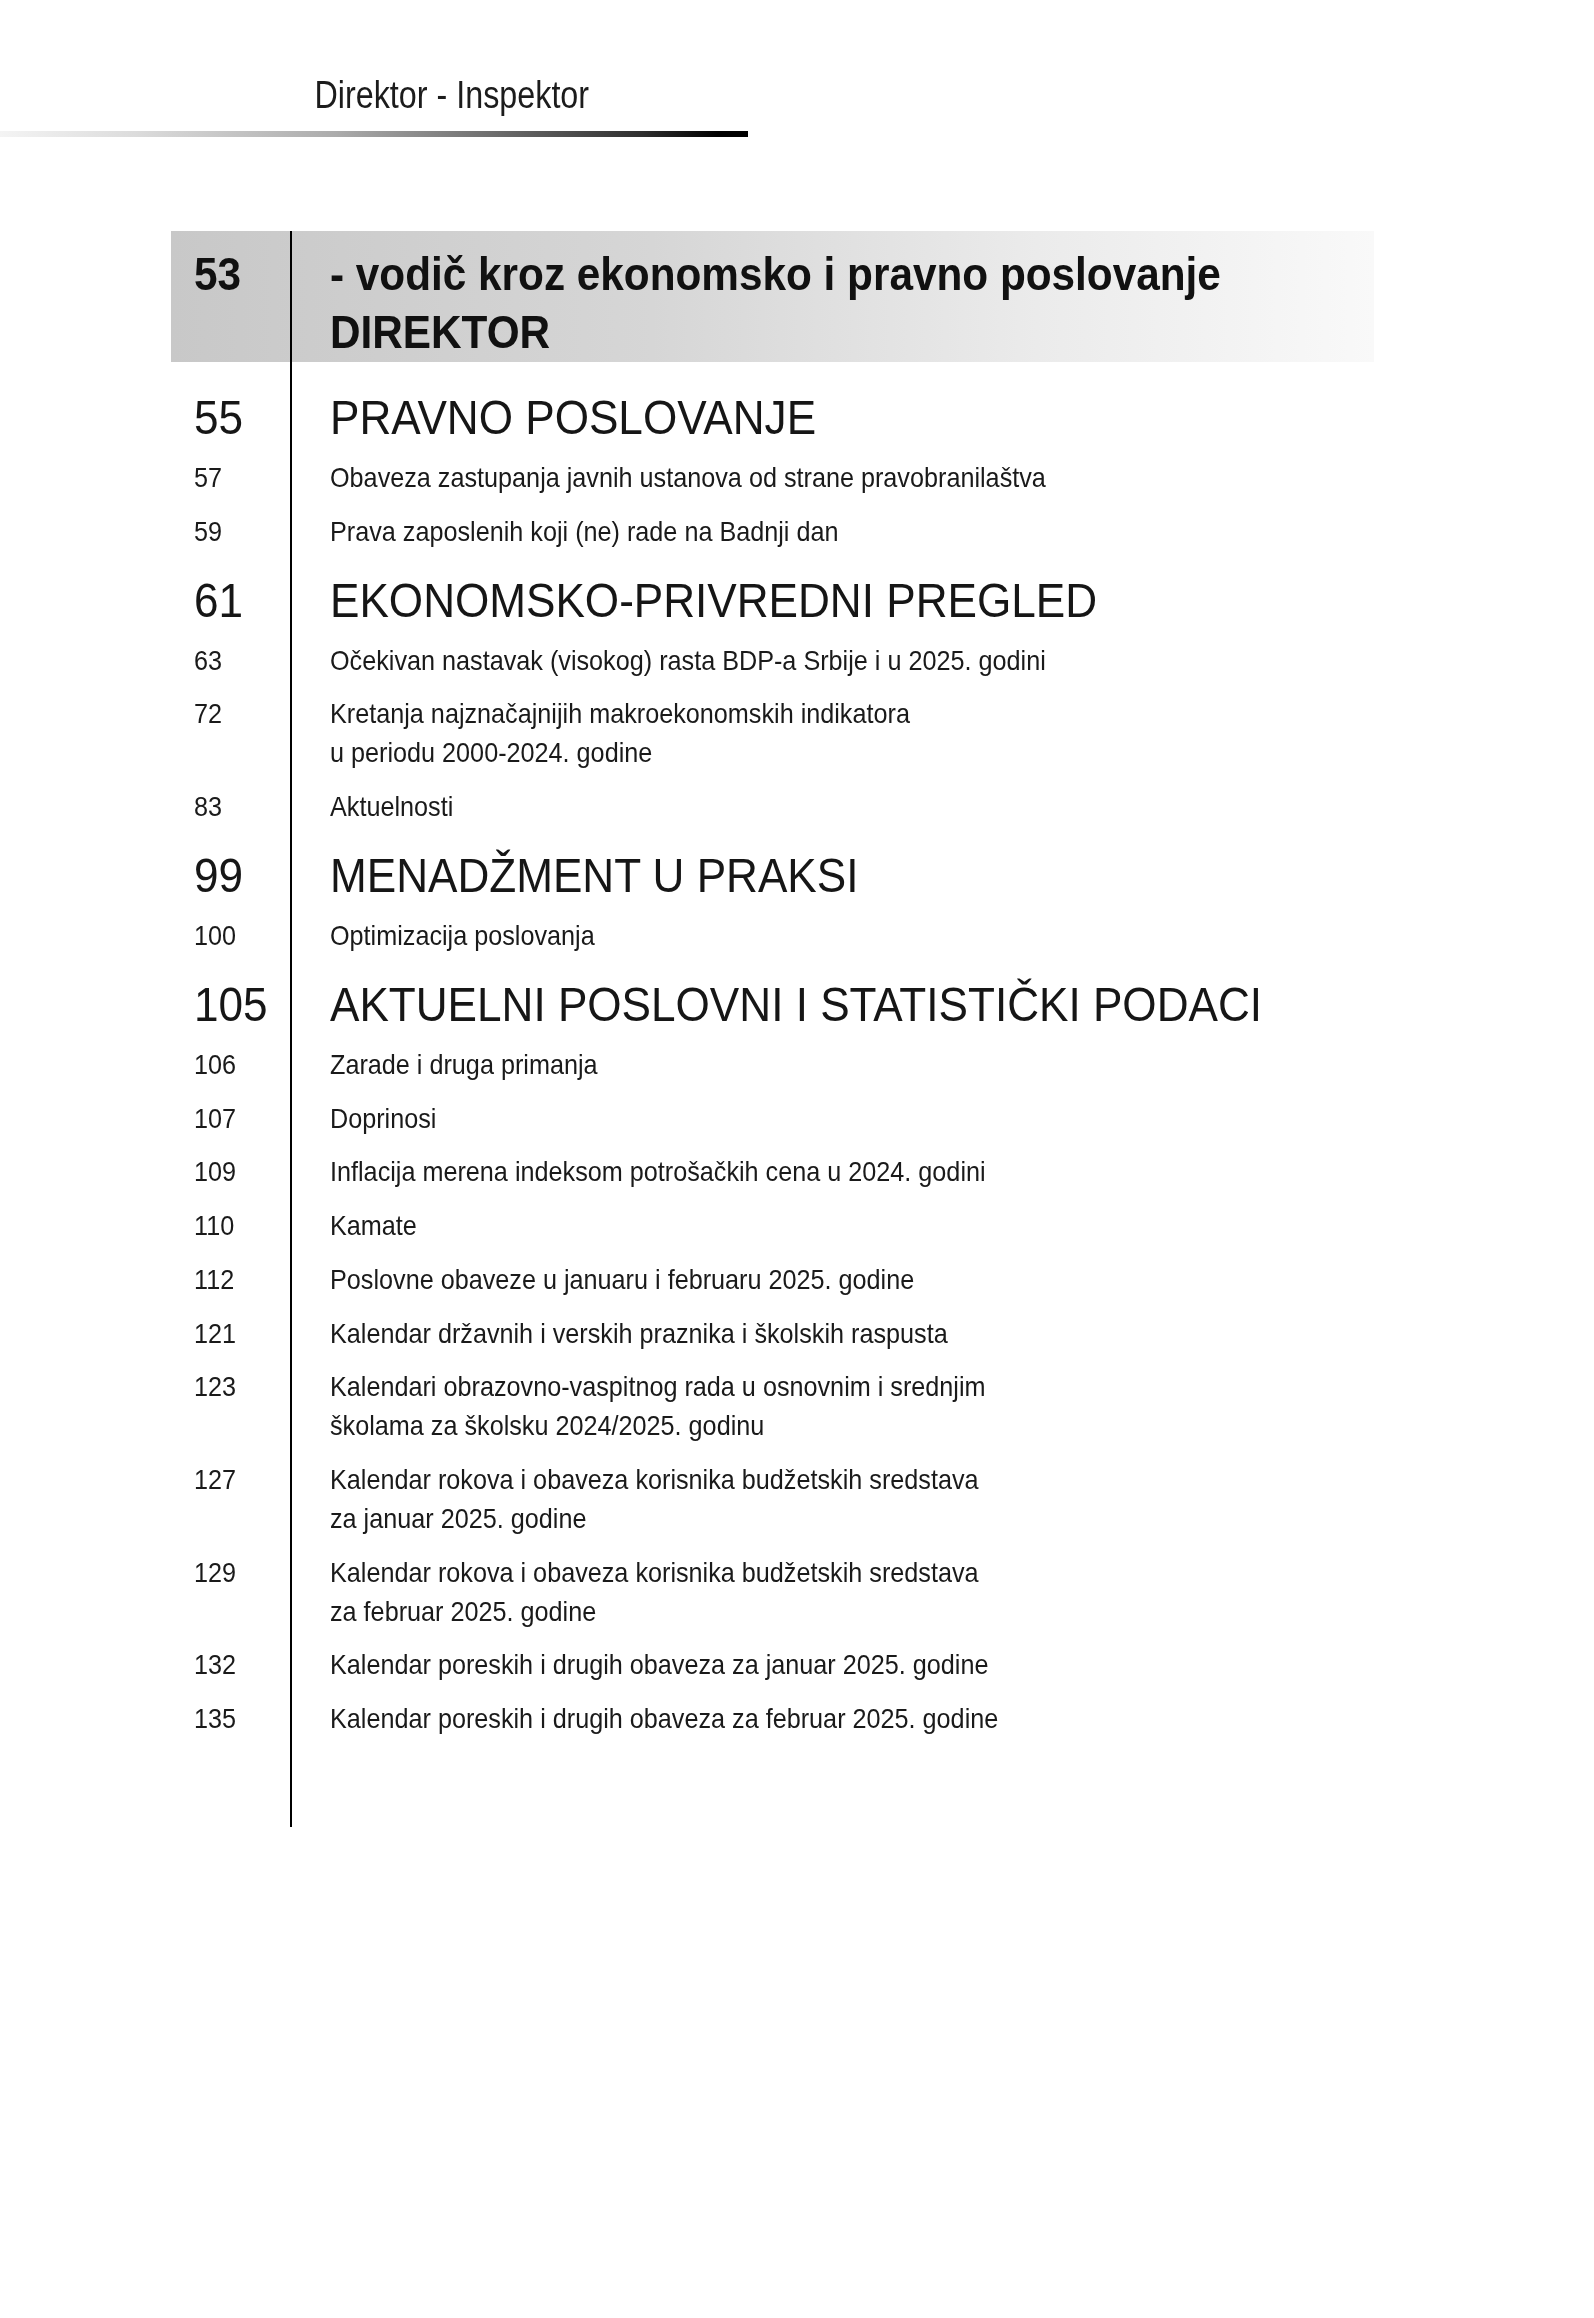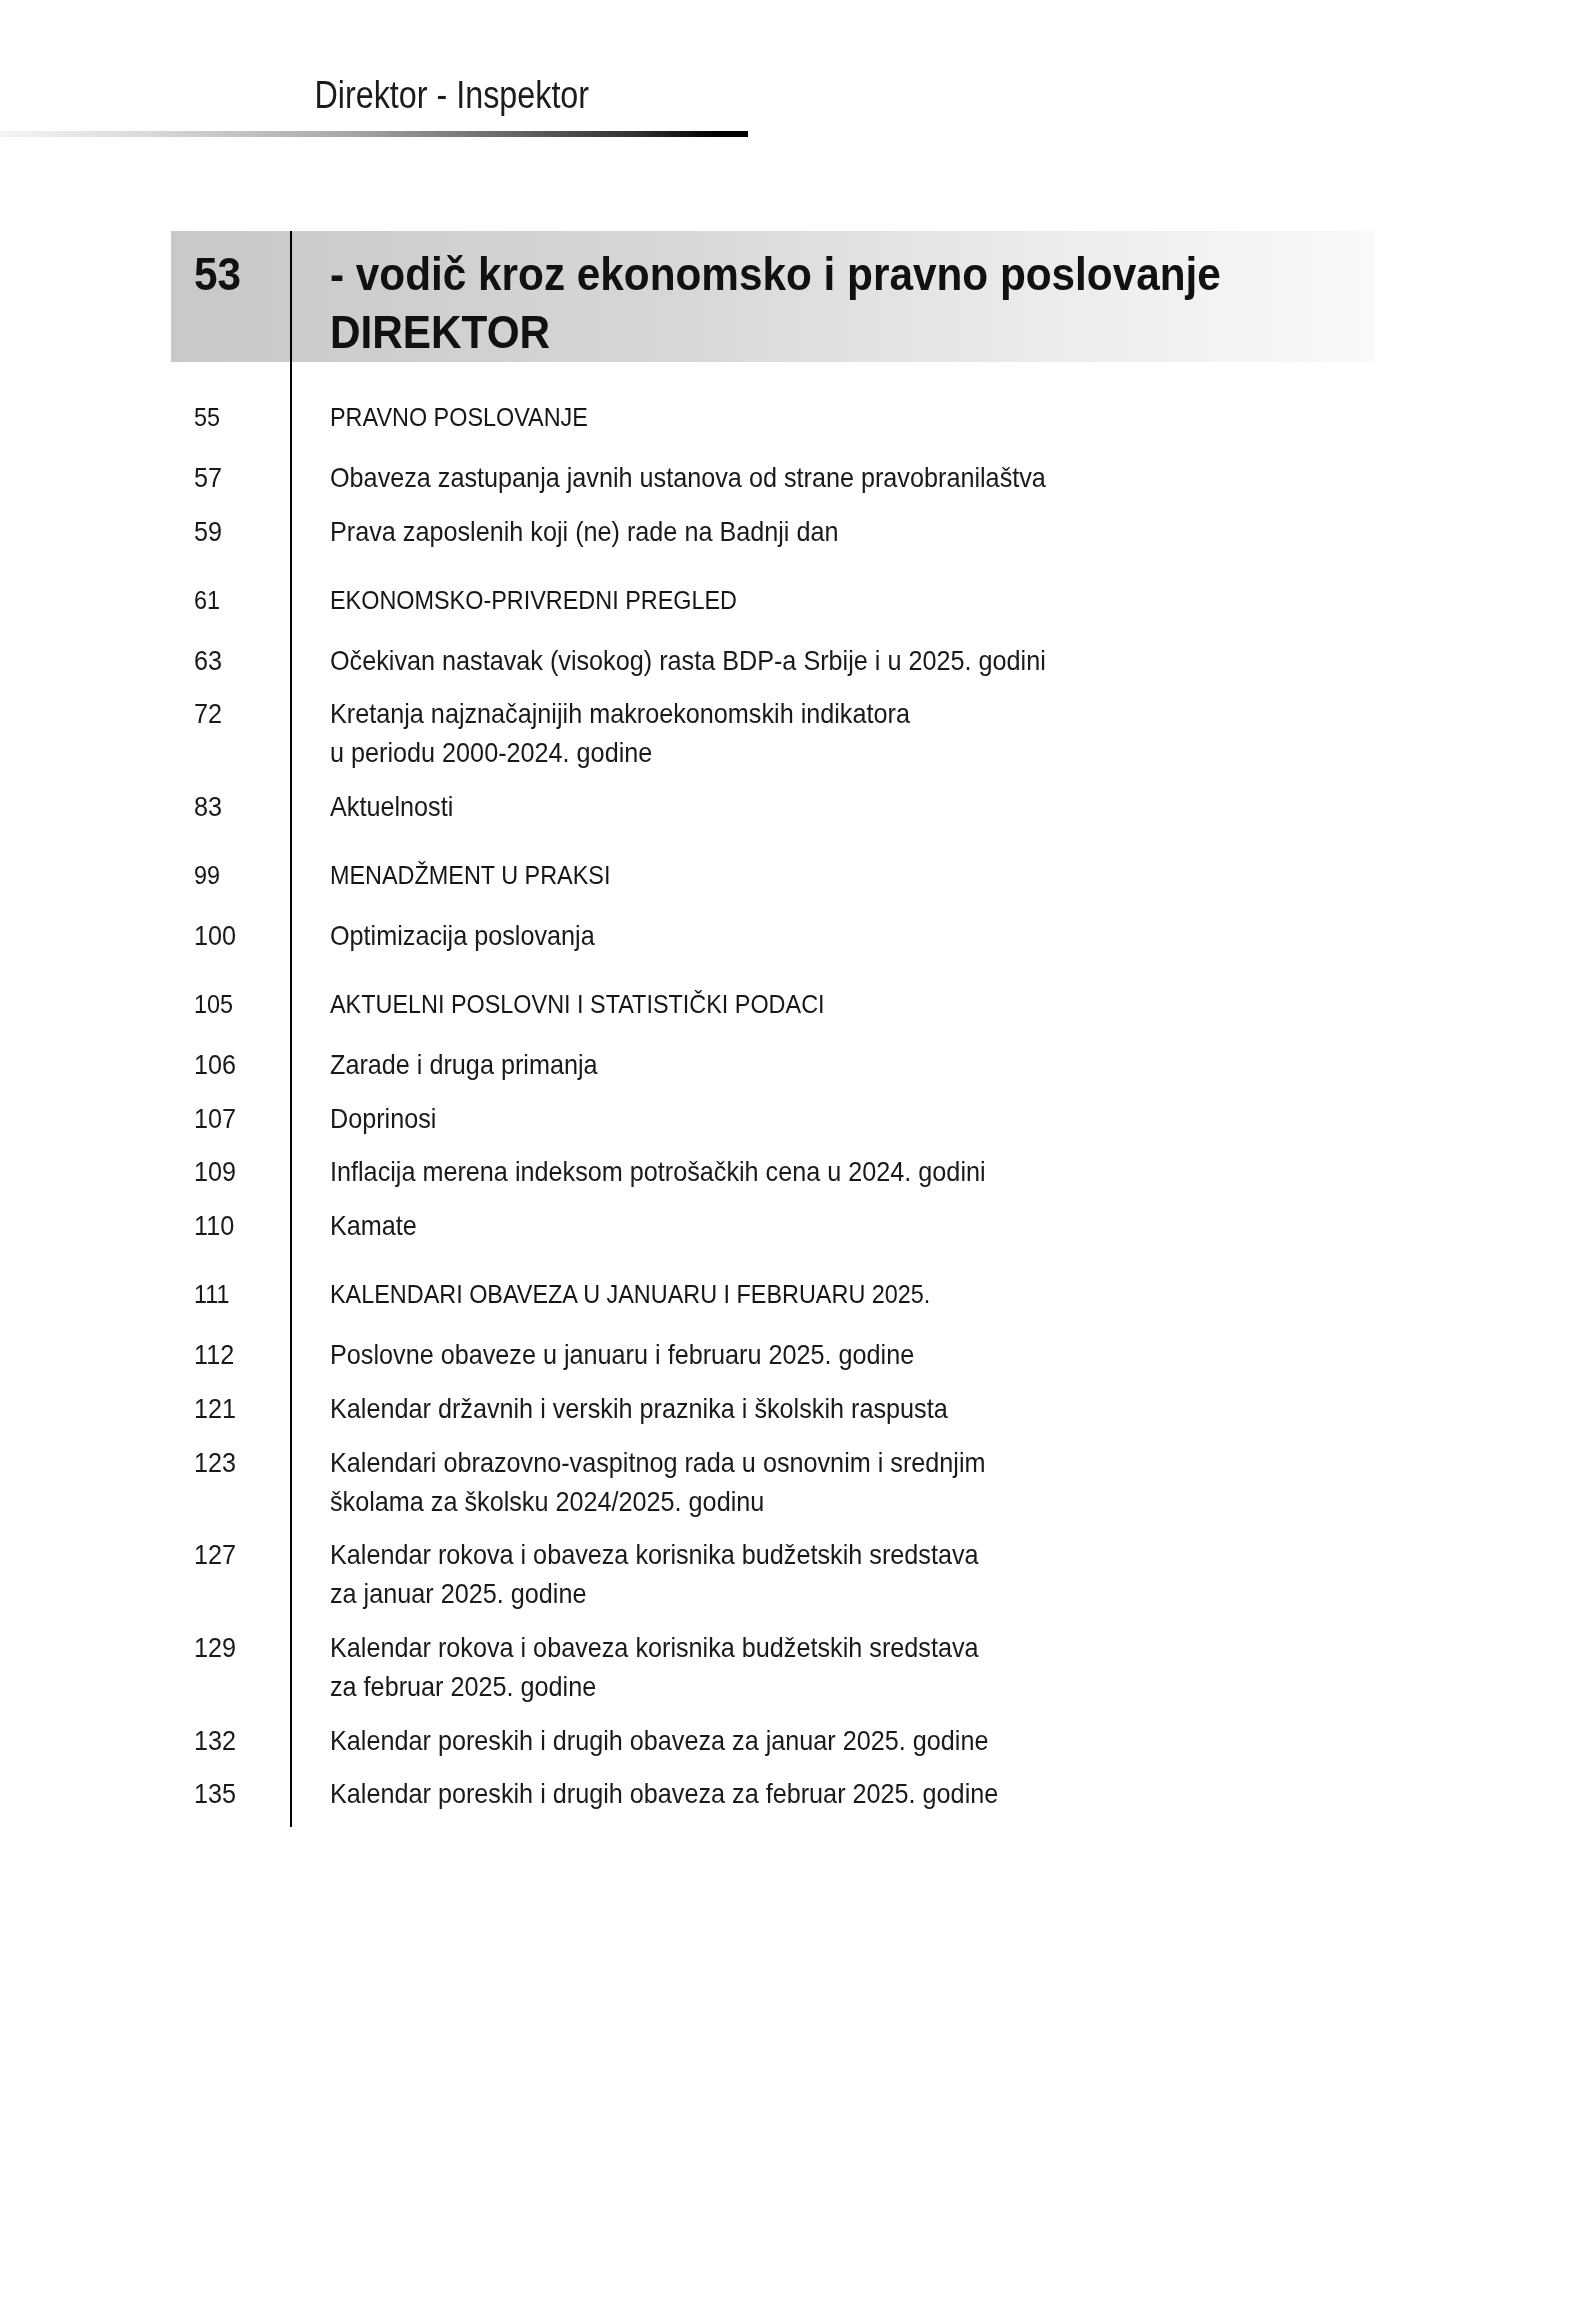--- a/index.html
+++ b/index.html
@@ -80,21 +80,21 @@
     color: #111111;
   }
   .row {
     display: flex;
     font-size: 28px;
     line-height: 39px;
     margin-bottom: 14.7px;
     color: #1a1a1a;
   }
   .row.section {
-    font-size: 26px;
+    font-size: 49px;
     line-height: 46px;
     margin-top: 26px;
     margin-bottom: 18px;
     color: #161616;
   }
   .line { white-space: nowrap; }
 </style>
 </head>
 <body>
 
@@ -199,26 +199,20 @@
           <div class="txt">
             <div class="line"><span class="cond">Inflacija merena indeksom potrošačkih cena u 2024. godini</span></div>
           </div>
         </div>
         <div class="row">
           <div class="num"><span class="cond">110</span></div>
           <div class="txt">
             <div class="line"><span class="cond">Kamate</span></div>
           </div>
         </div>
-        <div class="row section">
-          <div class="num"><span class="cond">111</span></div>
-          <div class="txt">
-            <div class="line"><span class="cond">KALENDARI OBAVEZA U JANUARU I FEBRUARU 2025.</span></div>
-          </div>
-        </div>
         <div class="row">
           <div class="num"><span class="cond">112</span></div>
           <div class="txt">
             <div class="line"><span class="cond">Poslovne obaveze u januaru i februaru 2025. godine</span></div>
           </div>
         </div>
         <div class="row">
           <div class="num"><span class="cond">121</span></div>
           <div class="txt">
             <div class="line"><span class="cond">Kalendar državnih i verskih praznika i školskih raspusta</span></div>

